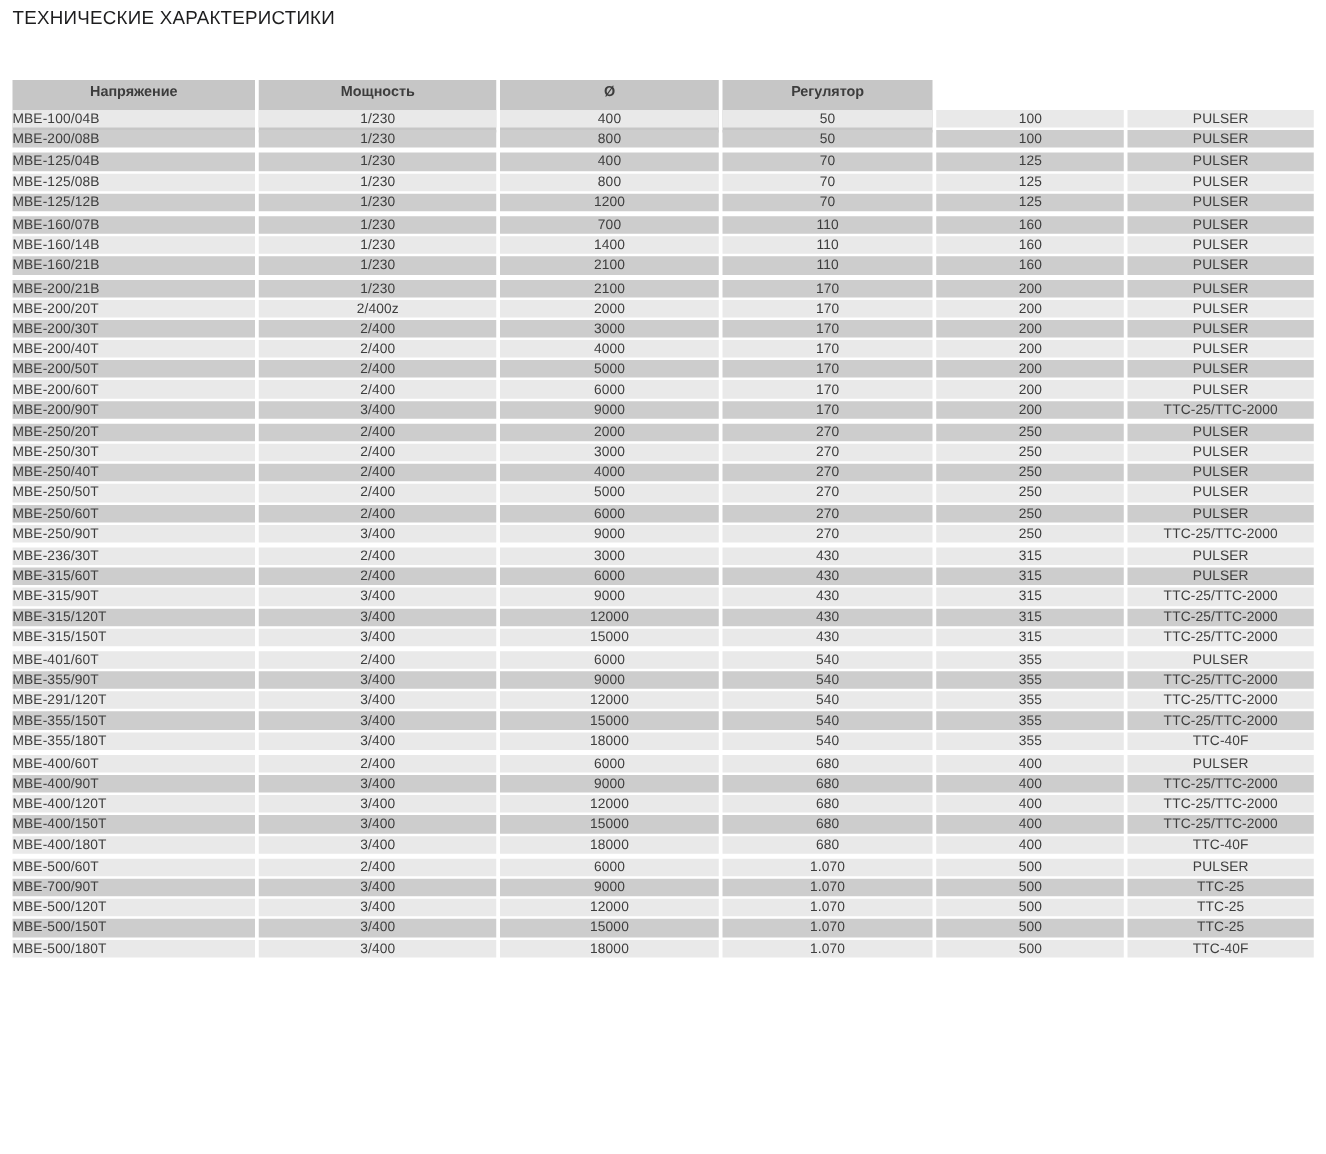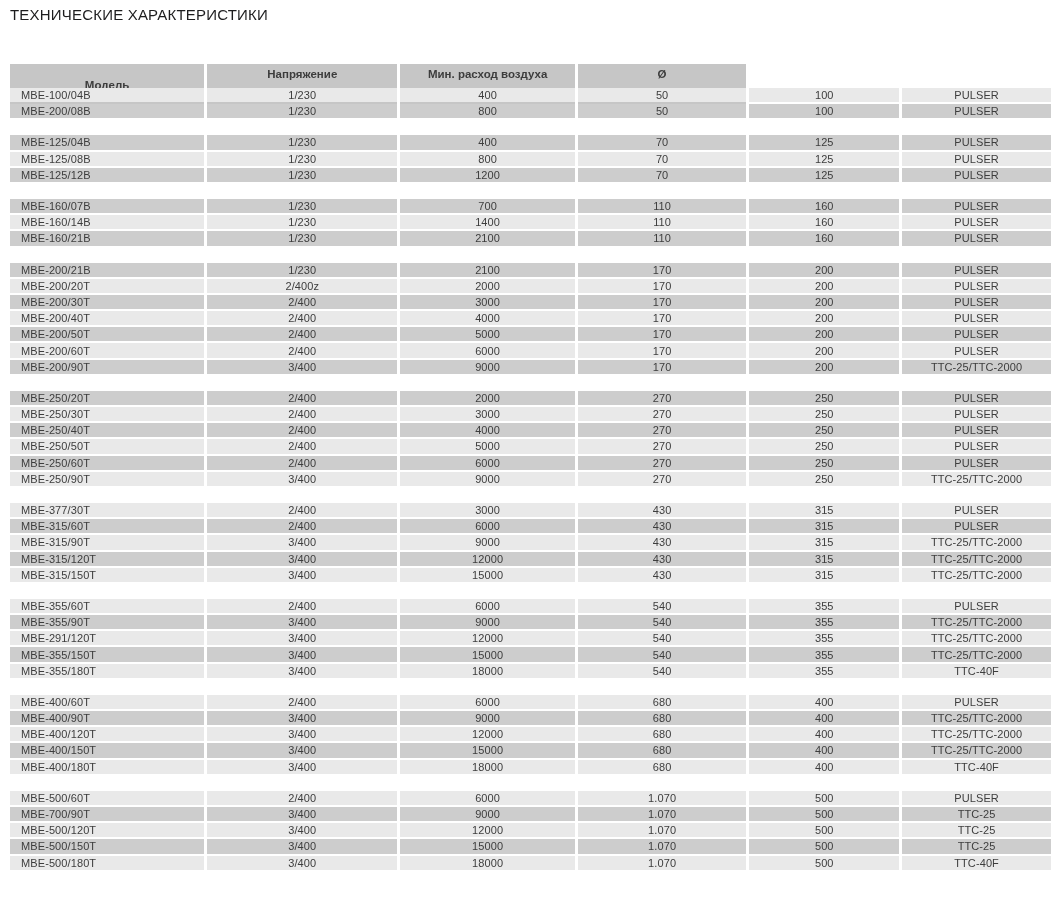--- a/index.html
+++ b/index.html
@@ -38,59 +38,60 @@
     flex-direction:column;
     align-items:center;
     justify-content:center;
     font-size:11.5px;
     font-weight:bold;
     color:var(--text);
     text-align:center;
     line-height:21px;
     margin-top:28px;
   }
-  .group{display:flex;flex-direction:column;row-gap:2px;margin-top:17px;}
+  .group{display:flex;flex-direction:column;row-gap:2px;margin-top:4px;}
   .group:first-of-type{margin-top:0;}
   .row{height:14.2px;}
   .cell{
     display:flex;
     align-items:center;
     justify-content:center;
     font-size:11px;
     color:var(--text);
     letter-spacing:.1px;
     white-space:nowrap;
     overflow:hidden;
   }
-  .cell.c0{justify-content:flex-start;padding-left:11px;}
+  .cell.c0{justify-content:flex-start;padding-left:0;}
   .row.light .cell{background:var(--row-light);}
   .row.dark .cell{background:var(--row-dark);}
 </style>
 </head>
 <body>
 
 <h1 class="page-title">ТЕХНИЧЕСКИЕ ХАРАКТЕРИСТИКИ</h1>
 
 <div class="spec-table">
   <div class="header-row">
       <div class="header-cell">
-        <div>Модель</div>
-      </div>
-      <div class="header-cell">
         <div>Напряжение</div>
         <div>(В)</div>
       </div>
       <div class="header-cell">
-        <div>Мин. расход воздуха</div>
-        <div>(м³/ч)</div>
+        <div>Мощность</div>
+        <div>(Вт)</div>
       </div>
       <div class="header-cell">
         <div>Ø</div>
         <div>воздуховода (мм)</div>
       </div>
+      <div class="header-cell">
+        <div>Регулятор</div>
+        <div>температуры</div>
+      </div>
     </div>
   <div id="table-body">
       <div class="group">
         <div class="row light">
           <div class="cell c0">MBE-100/04B</div>
           <div class="cell c1">1/230</div>
           <div class="cell c2">400</div>
           <div class="cell c3">50</div>
           <div class="cell c4">100</div>
           <div class="cell c5">PULSER</div>
@@ -259,21 +260,21 @@
           <div class="cell c0">MBE-250/90T</div>
           <div class="cell c1">3/400</div>
           <div class="cell c2">9000</div>
           <div class="cell c3">270</div>
           <div class="cell c4">250</div>
           <div class="cell c5">TTC-25/TTC-2000</div>
         </div>
       </div>
       <div class="group">
         <div class="row light">
-          <div class="cell c0">MBE-377/30T</div>
+          <div class="cell c0">MBE-236/30T</div>
           <div class="cell c1">2/400</div>
           <div class="cell c2">3000</div>
           <div class="cell c3">430</div>
           <div class="cell c4">315</div>
           <div class="cell c5">PULSER</div>
         </div>
         <div class="row dark">
           <div class="cell c0">MBE-315/60T</div>
           <div class="cell c1">2/400</div>
           <div class="cell c2">6000</div>
@@ -301,21 +302,21 @@
           <div class="cell c0">MBE-315/150T</div>
           <div class="cell c1">3/400</div>
           <div class="cell c2">15000</div>
           <div class="cell c3">430</div>
           <div class="cell c4">315</div>
           <div class="cell c5">TTC-25/TTC-2000</div>
         </div>
       </div>
       <div class="group">
         <div class="row light">
-          <div class="cell c0">MBE-355/60T</div>
+          <div class="cell c0">MBE-401/60T</div>
           <div class="cell c1">2/400</div>
           <div class="cell c2">6000</div>
           <div class="cell c3">540</div>
           <div class="cell c4">355</div>
           <div class="cell c5">PULSER</div>
         </div>
         <div class="row dark">
           <div class="cell c0">MBE-355/90T</div>
           <div class="cell c1">3/400</div>
           <div class="cell c2">9000</div>

